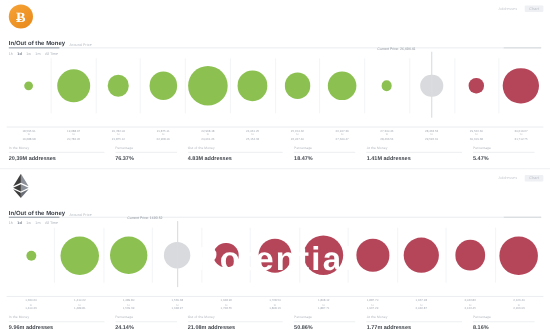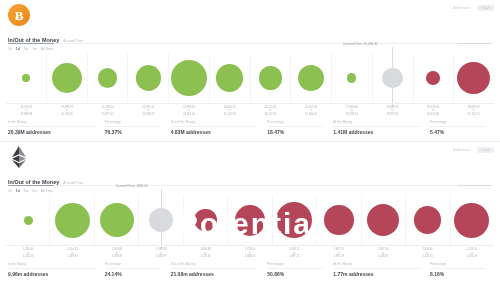--- a/index.html
+++ b/index.html
@@ -76,21 +76,21 @@
   .seg-row {
     padding: 4px 8px 0 8px;
     display: flex; gap: 4px; align-items: center;
   }
   .seg-row span { font-size: 3.4px; color: #aeb4bc; }
   .seg-row .seg-active { color: #6b7280; font-weight: bold; }
 
   
   .plot {
     position: relative;
-    margin: 2px 6px 0 6px;
+    margin: 2px 6px 12px 6px;
     height: 50px;
   }
   .plot-grid {
     position: absolute; inset: 0;
     display: flex;
   }
   .grid-cell {
     flex: 1 1 0;
     border-right: 1px solid #f4f5f7;
   }

